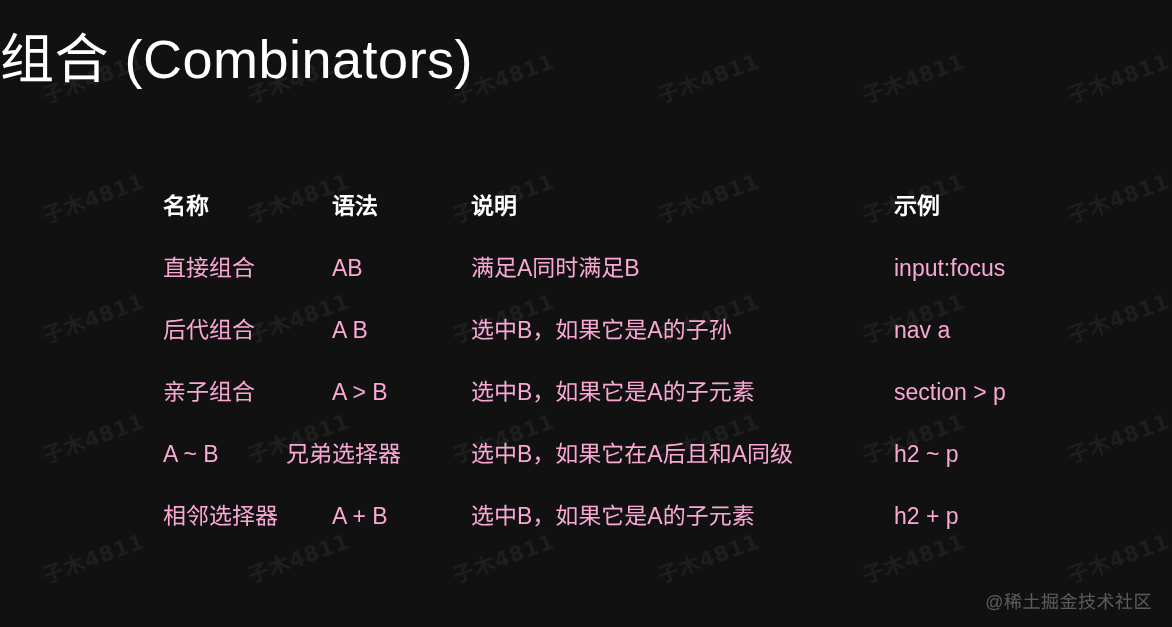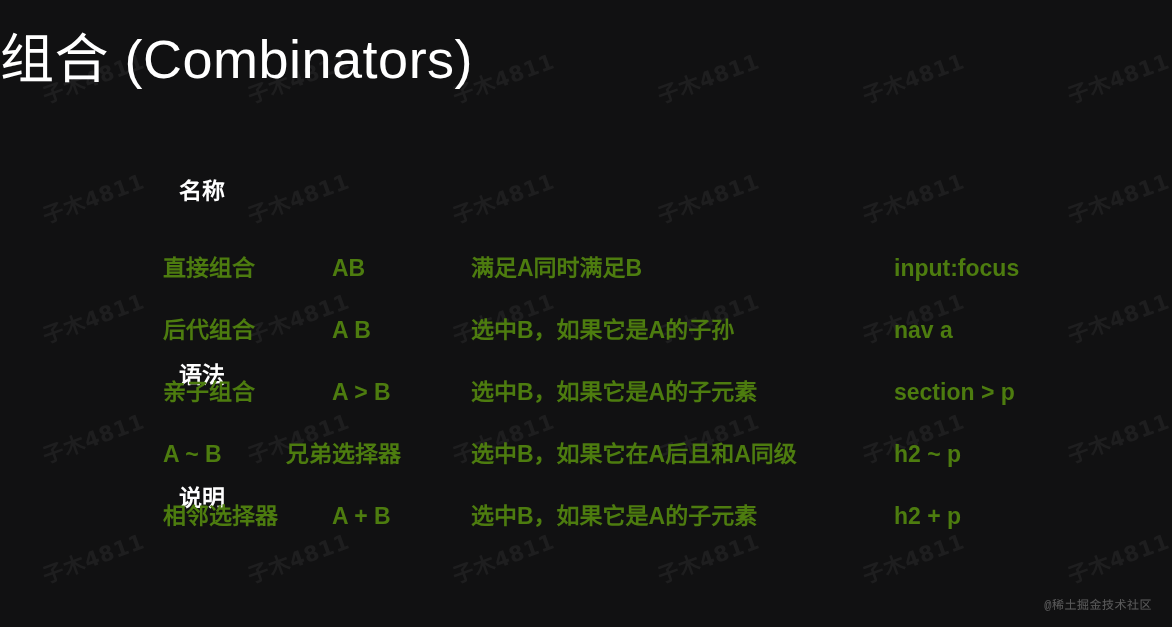--- a/index.html
+++ b/index.html
@@ -64,51 +64,50 @@
     z-index: 2;
   }
 
   .row {
     display: flex;
     align-items: baseline;
     height: 62px;
   }
   .row.header {
     height: 62px;
-    flex-direction: column;
   }
 
   .cell {
     white-space: nowrap;
     font-size: 23px;
     line-height: 30px;
-    color: #4d7c0f;
-    font-weight: 700;
+    color: #f9a8d4;
+    font-weight: 400;
   }
   .row.header .cell {
     font-weight: 700;
     color: #ffffff;
   }
 
   .col-name   { width: 169px; flex: 0 0 169px; }
   .col-syntax { width: 123px; flex: 0 0 123px; margin-top: 15px; }
   .col-desc   { width: 423px; flex: 0 0 423px; margin-left: 16px; }
   .col-demo   { width: 165px; flex: 0 0 165px; margin-top: 15px; }
 
   
   .corner-watermark {
     position: absolute;
     right: 20px;
     bottom: 14px;
-    font-size: 12px;
+    font-size: 18px;
     color: #ffffff;
     opacity: 0.30;
     letter-spacing: 0.5px;
     z-index: 3;
-    font-family: Liberation Mono, monospace;
+    font-family: Liberation Sans, sans-serif;
   }
 </style>
 </head>
 <body>
 
 <div class="slide">
 
   <div class="wm-layer">
       <span class="wm" style="left: 42.5px; top: 80px;">子木4811</span>
       <span class="wm" style="left: 247.5px; top: 80px;">子木4811</span>

